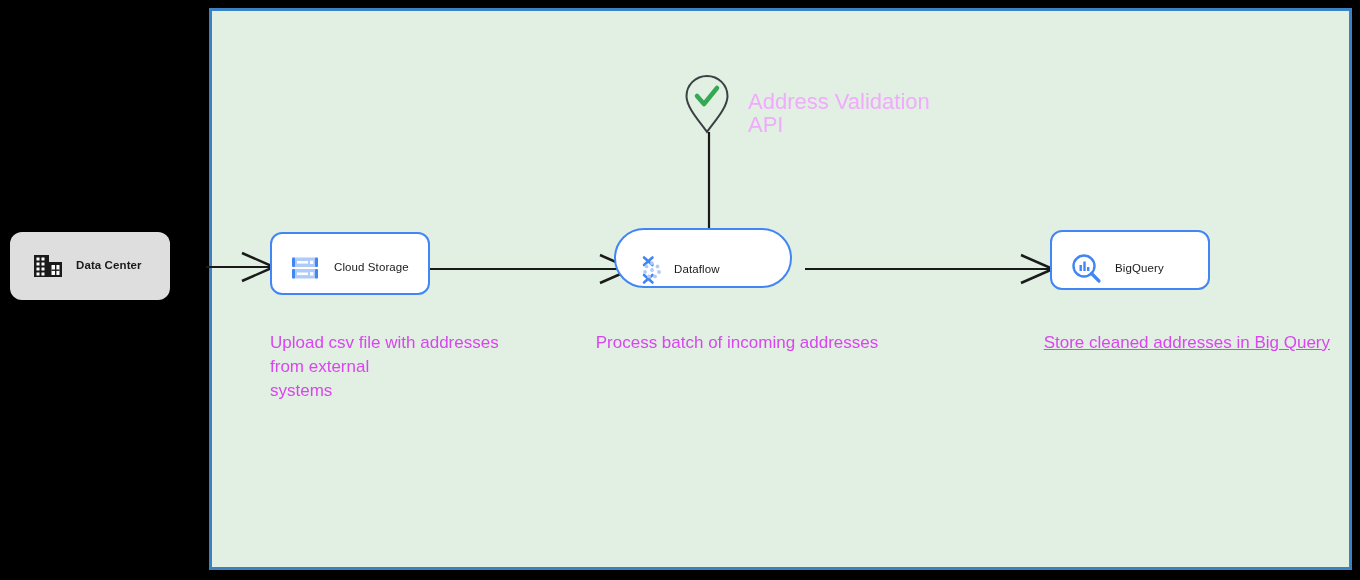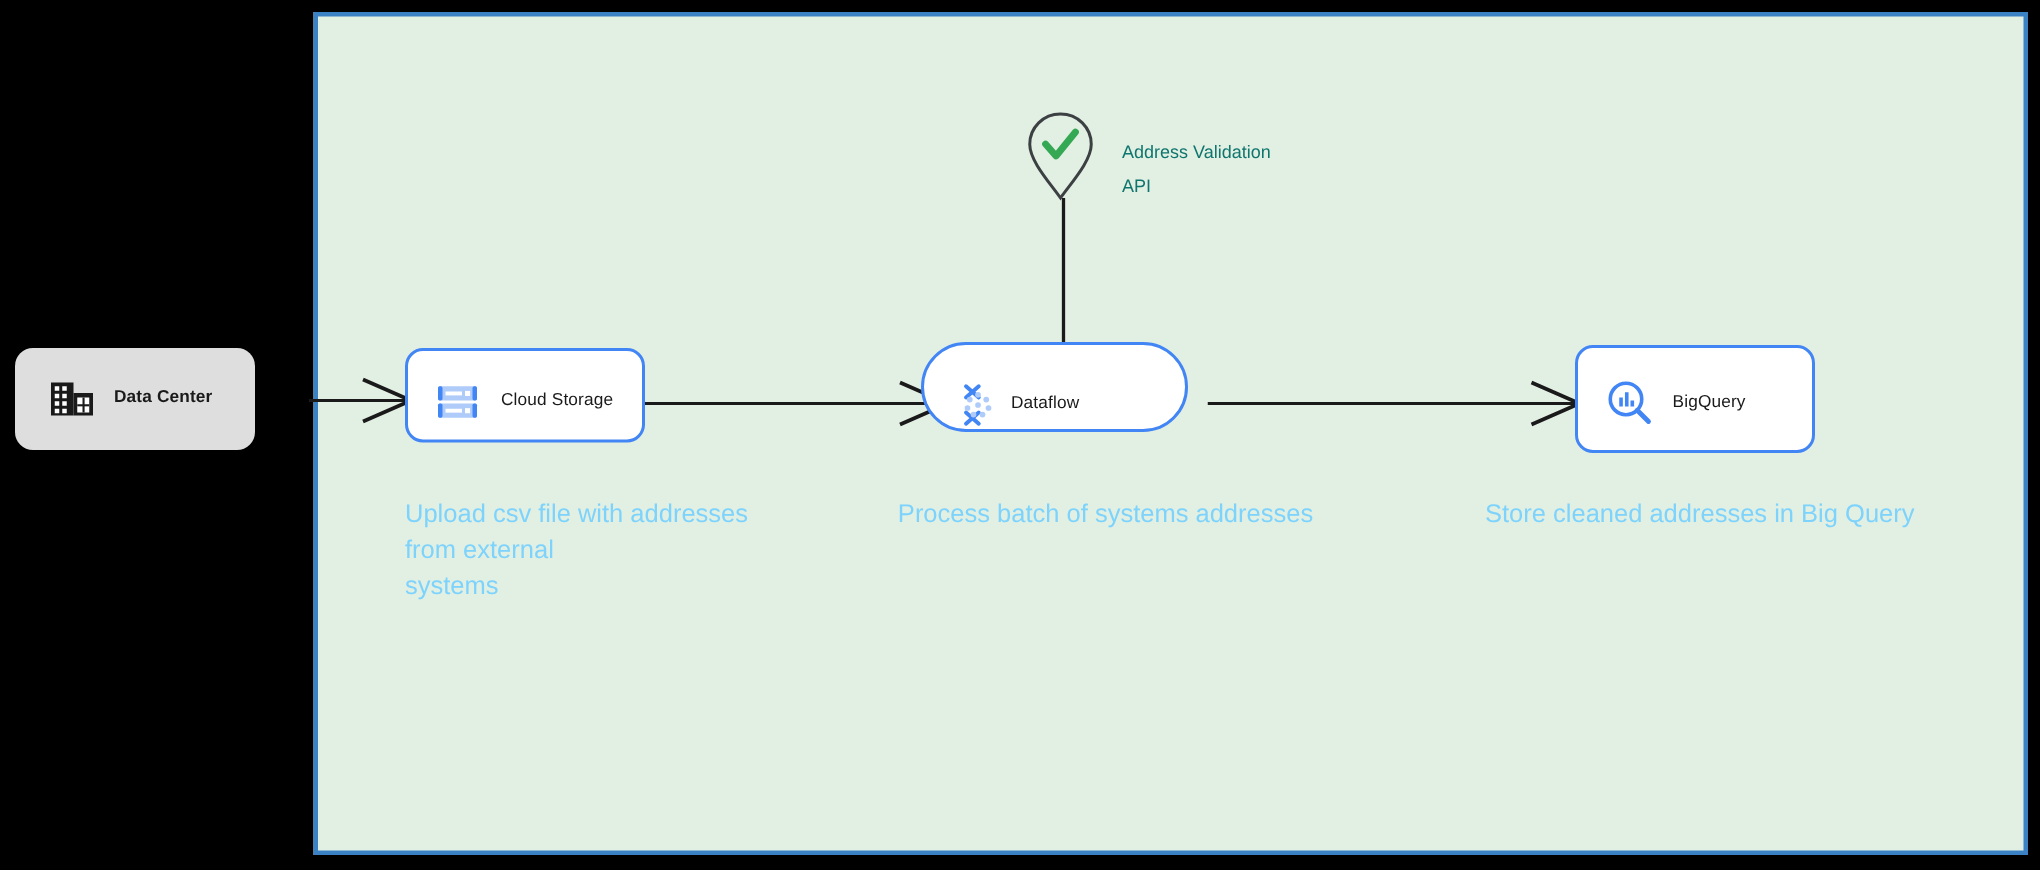--- a/index.html
+++ b/index.html
@@ -68,62 +68,62 @@
     border: 2px solid #4285f4;
   }
   #node-cloudstorage { left: 270px; top: 232px; width: 160px; height: 63px; }
   #node-cloudstorage .node-icon { left: 18px; top: 19px; width: 30px; height: 30px; }
   #node-cloudstorage .node-label { left: 62px; top: 27px; }
 
   #node-dataflow { left: 614px; top: 228px; width: 178px; height: 60px; border-radius: 31px; }
   #node-dataflow .node-icon { left: 20px; top: 24px; width: 32px; height: 32px; }
   #node-dataflow .node-label { left: 58px; top: 33px; }
 
-  #node-bigquery { left: 1050px; top: 230px; width: 160px; height: 72px; }
+  #node-bigquery { left: 1050px; top: 230px; width: 160px; height: 60px; }
   #node-bigquery .node-icon { left: 18px; top: 20px; width: 32px; height: 32px; }
   #node-bigquery .node-label { left: 63px; top: 30px; }
 
   
   #node-api-marker {
     position: absolute;
     left: 684px;
     top: 74px;
     width: 46px;
     height: 60px;
   }
   #api-label {
     position: absolute;
     left: 748px;
     top: 90px;
-    font-size: 12px;
+    font-size: 22px;
     line-height: 23px;
-    color: #0f766e;
+    color: #f0abfc;
     white-space: pre-line;
   }
 
   
   .conn {
     position: absolute;
   }
   #conn-dc-cs   { left: 206px; top: 248px; width: 70px;  height: 38px; }
   #conn-cs-df   { left: 428px; top: 250px; width: 206px; height: 38px; }
   #conn-df-bq   { left: 805px; top: 250px; width: 250px; height: 38px; }
   #conn-api-df  { left: 700px; top: 132px; width: 18px;  height: 100px; }
 
   
   .caption {
     position: absolute;
     font-size: 17px;
     line-height: 24px;
-    color: #7dd3fc;
+    color: #d946ef;
     white-space: pre-line;
   }
   #caption-upload  { left: 270px;  top: 331px; width: 260px; text-align: left; }
   #caption-process { left: 570px;  top: 331px; width: 334px; text-align: center; }
-  #caption-store   { left: 990px;  top: 331px; width: 340px; text-align: left; }
+  #caption-store   { left: 990px;  top: 331px; width: 340px; text-align: right; text-decoration: underline; }
 </style>
 </head>
 <body>
 
 <div id="canvas">
 
   <div id="cloud-boundary"></div>
 
   <svg class="conn" id="conn-dc-cs" viewBox="0 0 70 38">
     <line x1="0" y1="19" x2="66" y2="19" stroke="#1a1a1a" stroke-width="2"></line>
@@ -229,16 +229,16 @@
           <rect x="17" y="15" width="2.4" height="4"></rect>
         </g>
       </svg>
     </span>
     <span class="node-label">BigQuery</span>
   </div>
 
   <div class="caption" id="caption-upload">Upload csv file with addresses
 from external
 systems</div>
-  <div class="caption" id="caption-process">Process batch of systems addresses</div>
+  <div class="caption" id="caption-process">Process batch of incoming addresses</div>
   <div class="caption" id="caption-store">Store cleaned addresses in Big Query</div>
 
 </div>
 
 </body></html>

